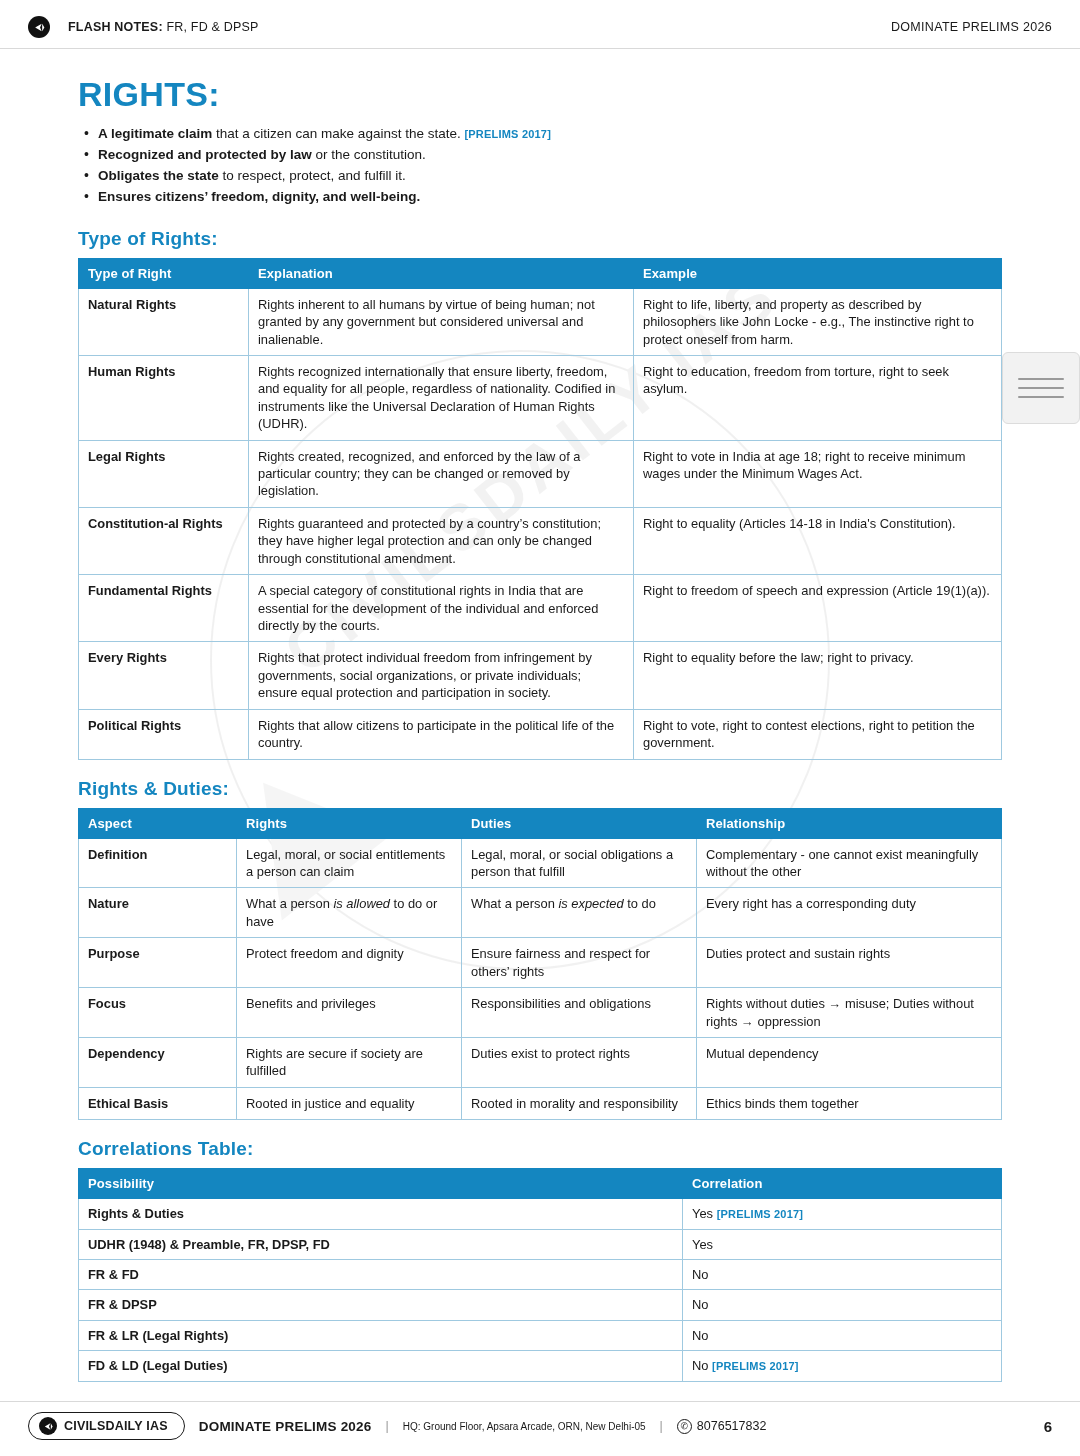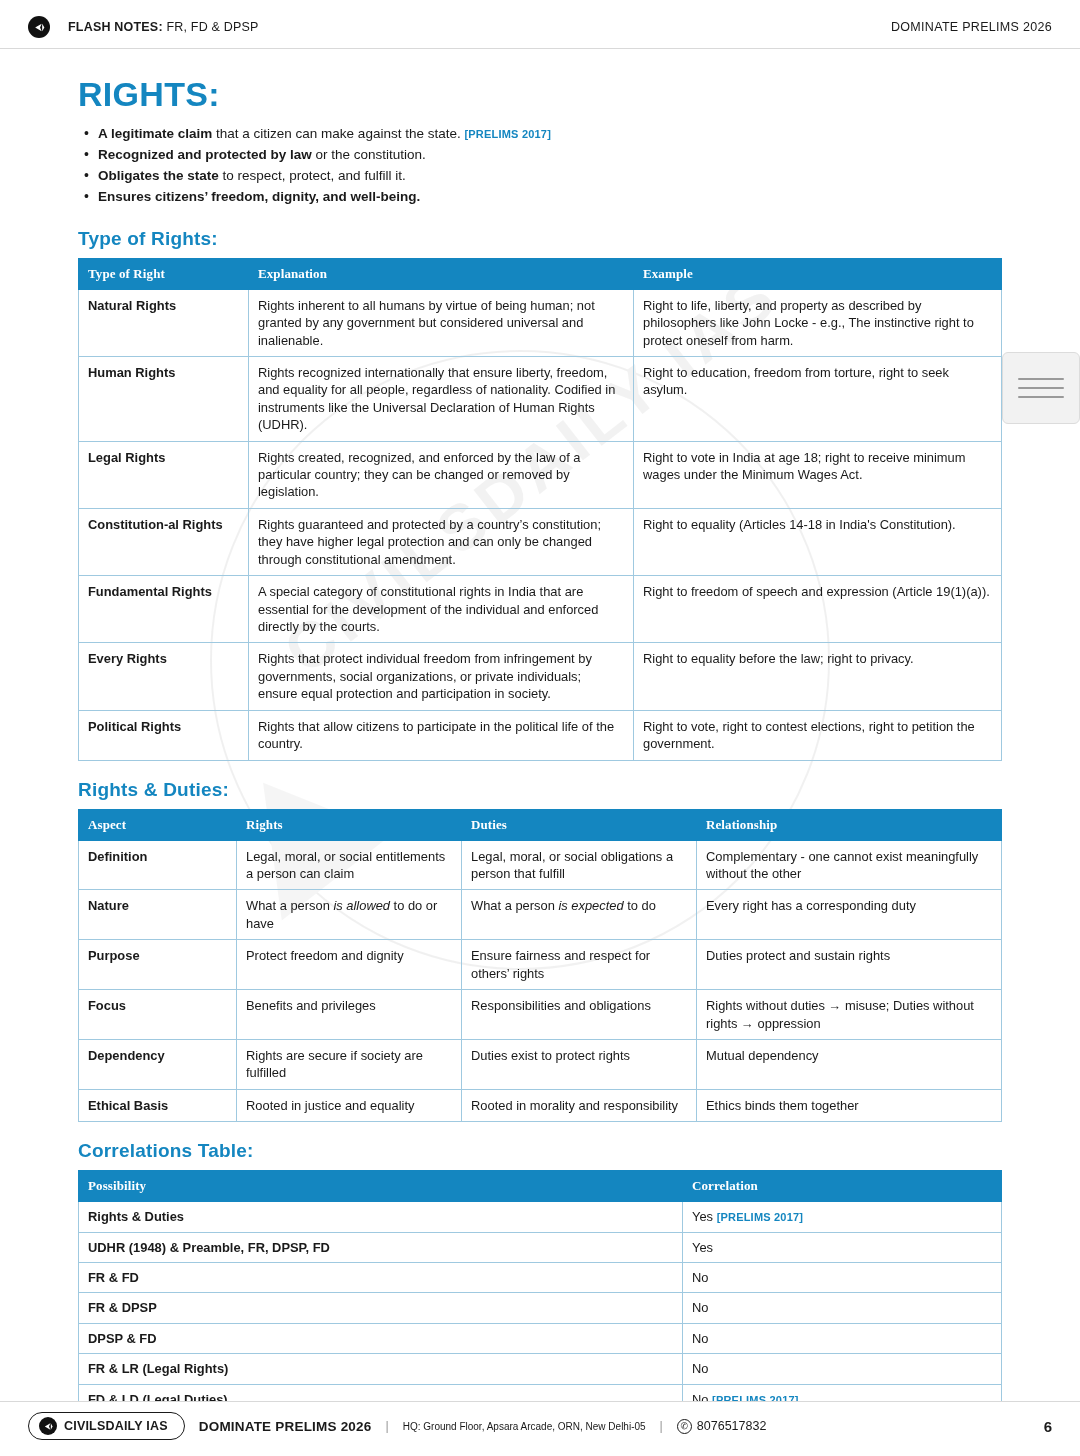--- a/index.html
+++ b/index.html
@@ -101,21 +101,20 @@
   }
   table th {
     background: #1486c0;
     color: #ffffff;
     text-align: left;
     font-size: 13px;
     font-weight: bold;
     padding: 7px 9px;
     border: 1px solid #1486c0;
     letter-spacing: .1px;
-    font-family: Liberation Serif, serif;
   }
   table td {
     border: 1px solid #9fc9e0;
     font-size: 12.9px;
     line-height: 1.35;
     padding: 7px 9px;
     vertical-align: top;
     background: transparent;
   }
   td.rowlabel { font-weight: bold; }
@@ -423,24 +422,20 @@
       <tr>
         <td class="rowlabel">UDHR (1948) &amp; Preamble, FR, DPSP, FD</td>
         <td>Yes</td>
       </tr>
       <tr>
         <td class="rowlabel">FR &amp; FD</td>
         <td>No</td>
       </tr>
       <tr>
         <td class="rowlabel">FR &amp; DPSP</td>
-        <td>No</td>
-      </tr>
-      <tr>
-        <td class="rowlabel">DPSP &amp; FD</td>
         <td>No</td>
       </tr>
       <tr>
         <td class="rowlabel">FR &amp; LR (Legal Rights)</td>
         <td>No</td>
       </tr>
       <tr>
         <td class="rowlabel">FD &amp; LD (Legal Duties)</td>
         <td><span>No</span> <span class="prelims-tag">[PRELIMS 2017]</span></td>
       </tr>

